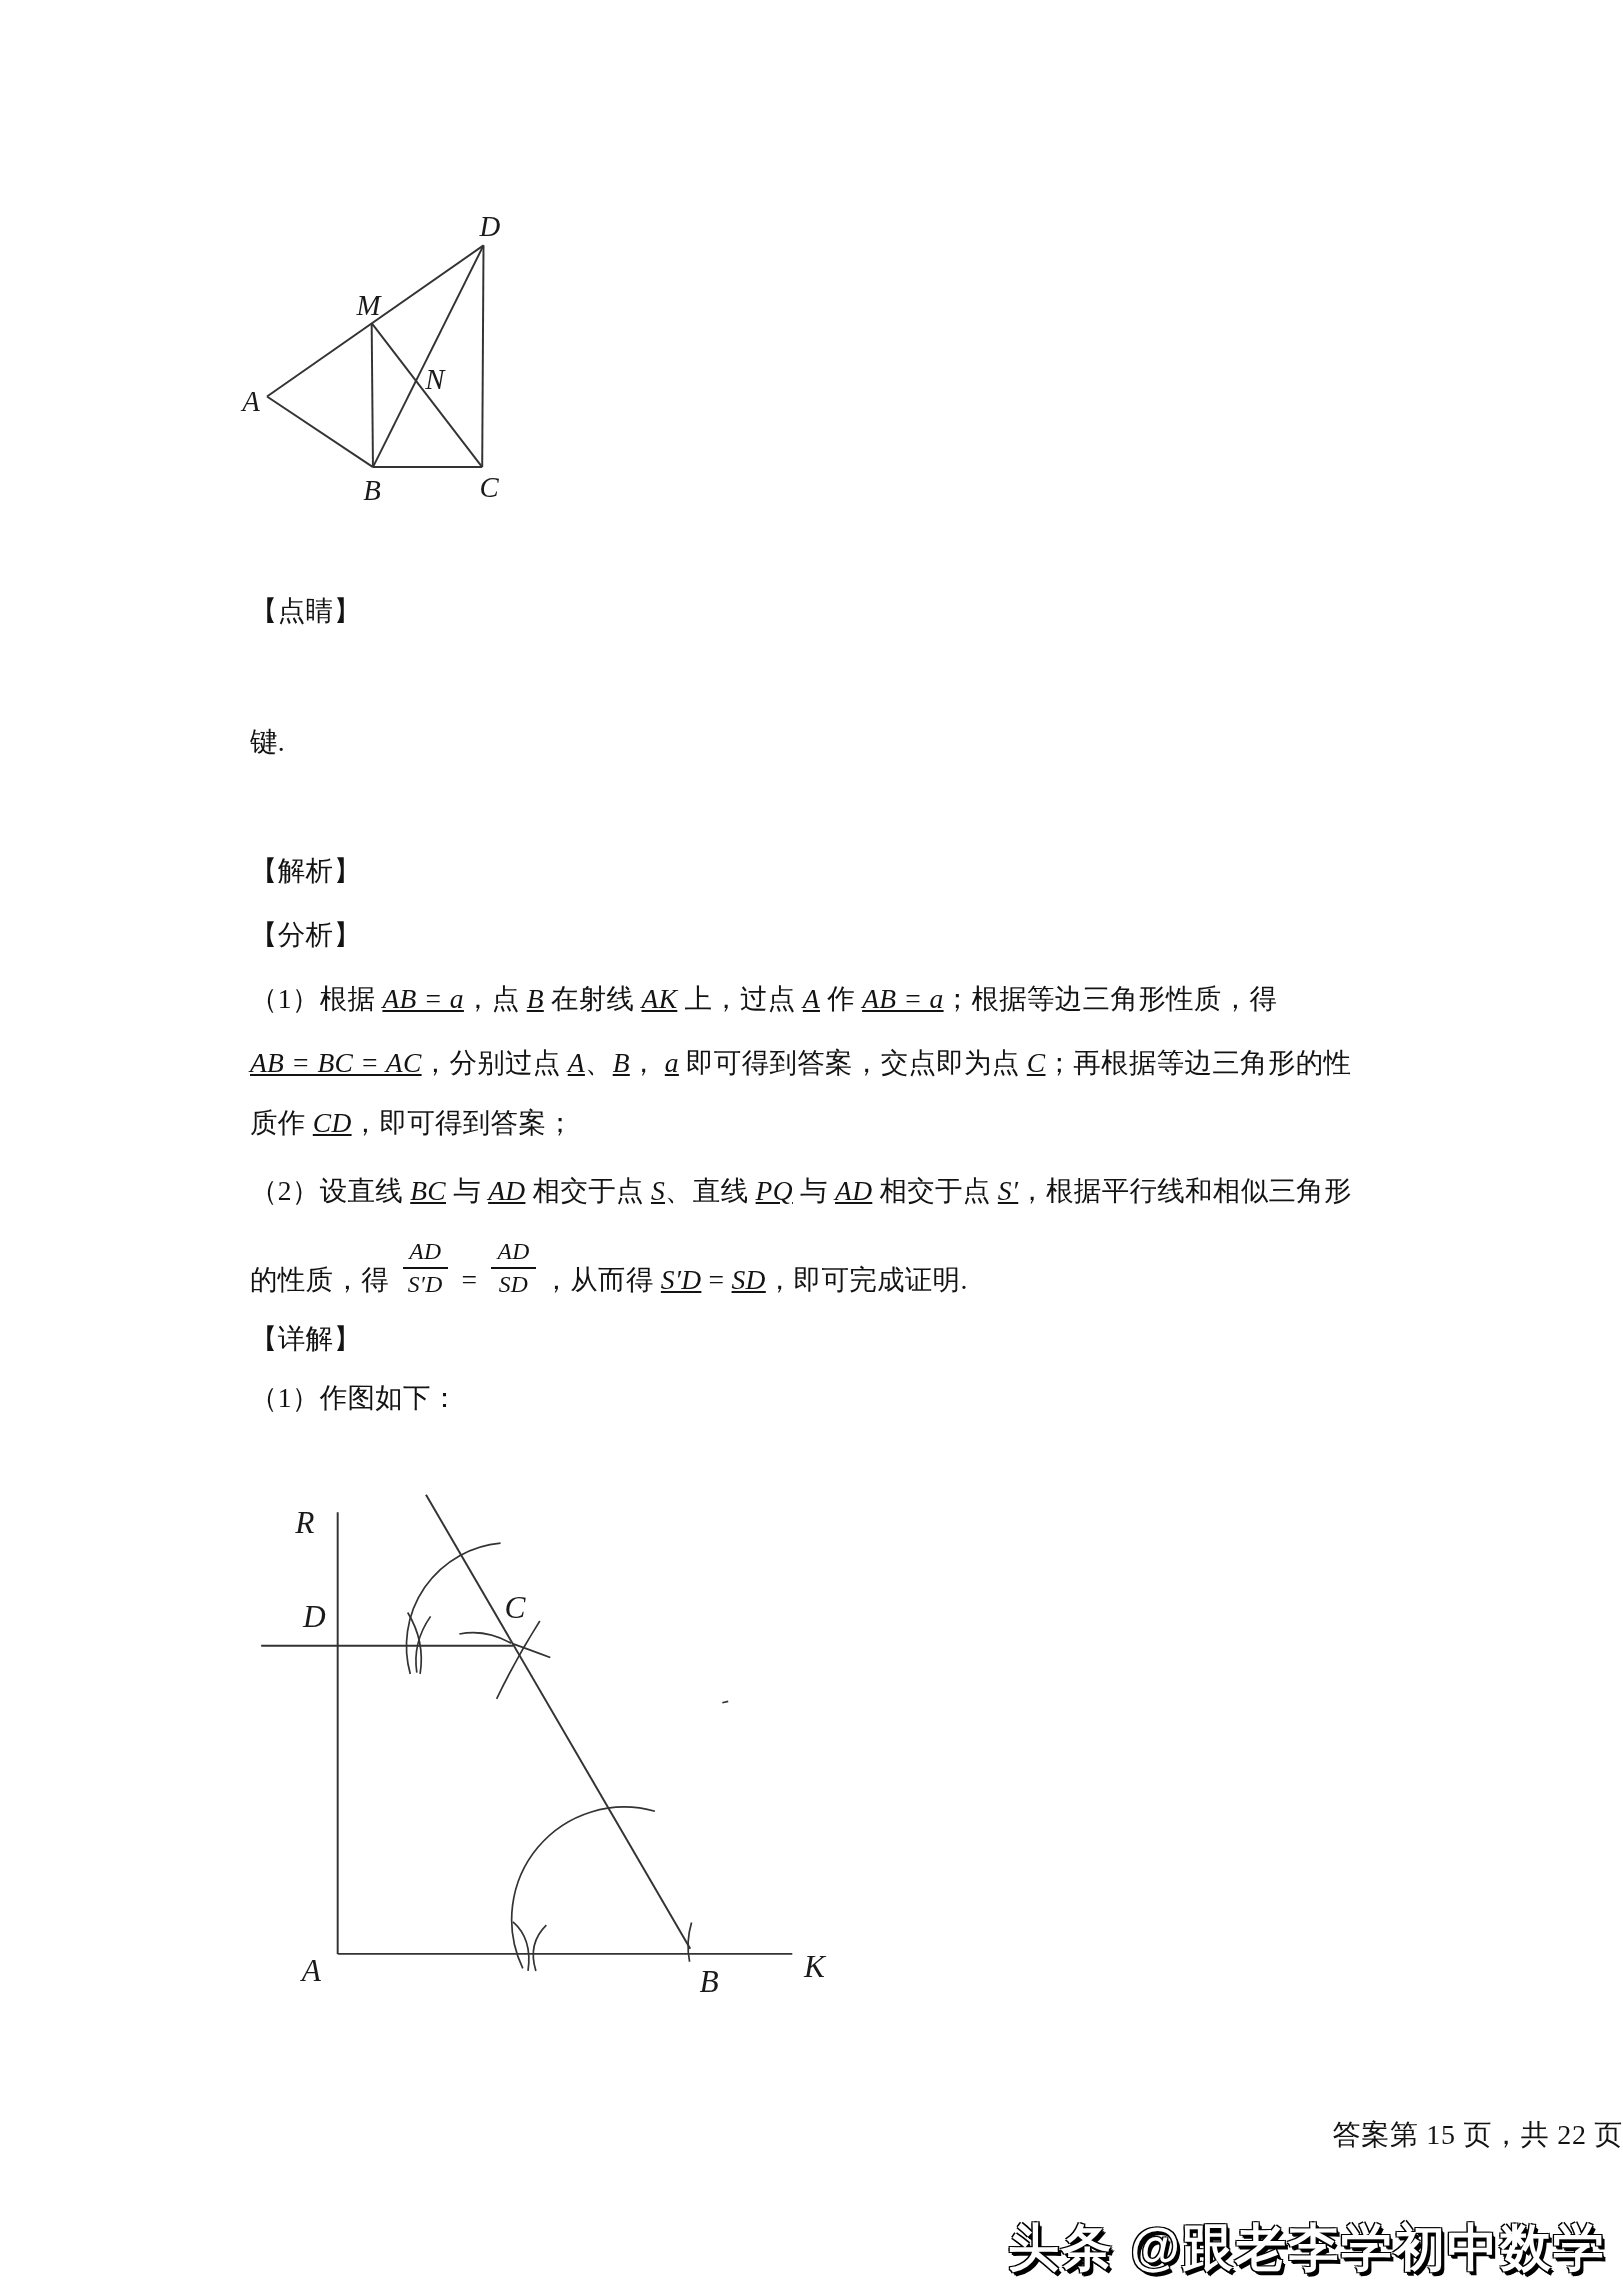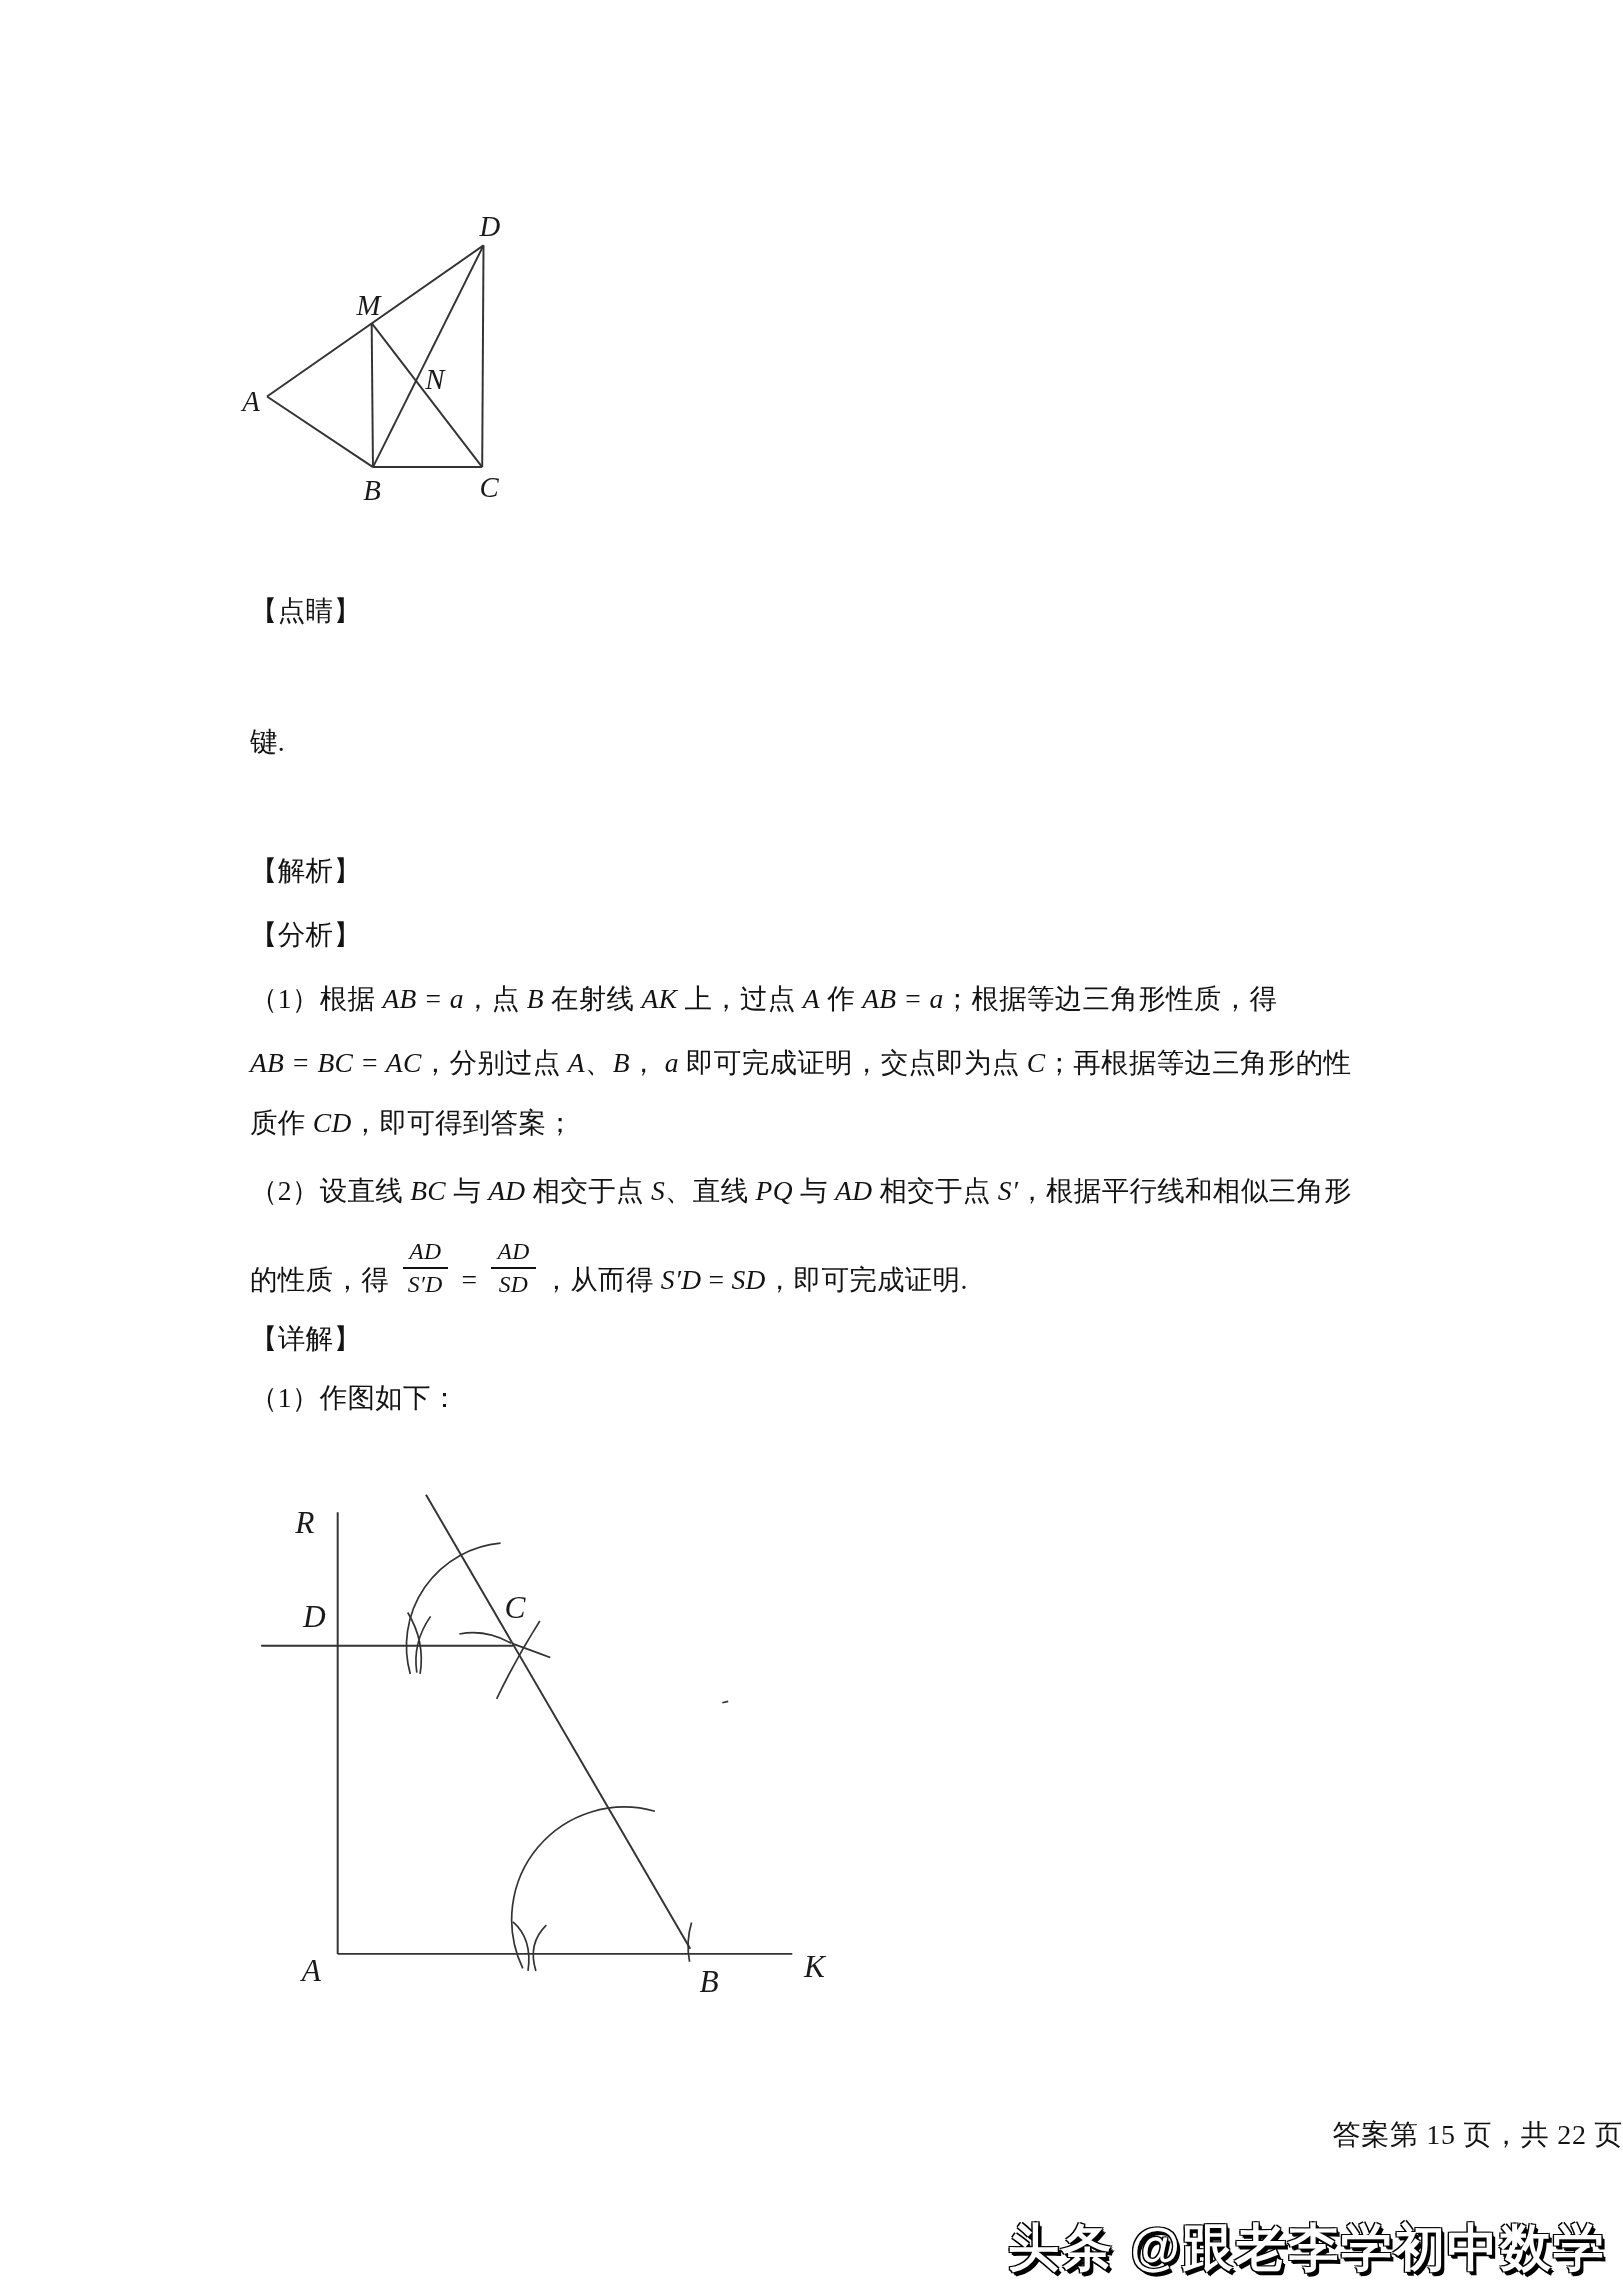--- a/index.html
+++ b/index.html
@@ -8,21 +8,21 @@
     font-family:"Liberation Serif","DejaVu Serif",serif;color:#111;
     overflow:hidden;
   }
   .page{position:absolute;inset:0;background:#fff;}
   
   .tline{
     position:absolute;left:250px;font-size:27.5px;line-height:1.25;
     white-space:pre;color:#131313;letter-spacing:0.3px;
   }
   .seg-cn{font-style:normal;}
-  .seg-it{font-style:italic;font-family:"Liberation Serif","DejaVu Serif",serif;}
+  .seg-it{font-style:italic;font-family:"Liberation Serif","DejaVu Serif",serif;text-decoration:underline;}
   .seg-rm{font-style:normal;}
   .tline-frac{display:flex;align-items:flex-end;height:72px;}
   .frac{
     display:inline-flex;flex-direction:column;align-items:center;
     font-style:italic;font-size:23.6px;line-height:1.12;margin:0 6.5px;
   }
   .frac .num{border-bottom:2px solid #111;padding:0 6.5px 2px;}
   .frac .den{padding-top:2px;}
   
   .fig{position:absolute;}
@@ -66,21 +66,21 @@
     <text x="370" y="628" font-size="44">A</text>
     <text x="555" y="764" font-size="44">B</text>
     <text x="733" y="760" font-size="44">C</text>
   </svg>
 
   <div class="tline" style="top:594px"><span class="seg-cn">【点睛】</span></div>
   <div class="tline" style="top:725px"><span class="seg-cn">键.</span></div>
   <div class="tline" style="top:854px"><span class="seg-cn">【解析】</span></div>
   <div class="tline" style="top:918px"><span class="seg-cn">【分析】</span></div>
   <div class="tline" style="top:982px"><span class="seg-cn">（1）根据 </span><span class="seg-it">AB = a</span><span class="seg-cn">，点 </span><span class="seg-it">B</span><span class="seg-cn"> 在射线 </span><span class="seg-it">AK</span><span class="seg-cn"> 上，过点 </span><span class="seg-it">A</span><span class="seg-cn"> 作 </span><span class="seg-it">AB = a</span><span class="seg-cn">；根据等边三角形性质，得</span></div>
-  <div class="tline" style="top:1046px"><span class="seg-it">AB = BC = AC</span><span class="seg-cn">，分别过点 </span><span class="seg-it">A</span><span class="seg-cn">、</span><span class="seg-it">B</span><span class="seg-cn">， </span><span class="seg-it">a</span><span class="seg-cn"> 即可完成证明，交点即为点 </span><span class="seg-it">C</span><span class="seg-cn">；再根据等边三角形的性</span></div>
+  <div class="tline" style="top:1046px"><span class="seg-it">AB = BC = AC</span><span class="seg-cn">，分别过点 </span><span class="seg-it">A</span><span class="seg-cn">、</span><span class="seg-it">B</span><span class="seg-cn">， </span><span class="seg-it">a</span><span class="seg-cn"> 即可得到答案，交点即为点 </span><span class="seg-it">C</span><span class="seg-cn">；再根据等边三角形的性</span></div>
   <div class="tline" style="top:1106px"><span class="seg-cn">质作 </span><span class="seg-it">CD</span><span class="seg-cn">，即可得到答案；</span></div>
   <div class="tline" style="top:1174px"><span class="seg-cn">（2）设直线 </span><span class="seg-it">BC</span><span class="seg-cn"> 与 </span><span class="seg-it">AD</span><span class="seg-cn"> 相交于点 </span><span class="seg-it">S</span><span class="seg-cn">、直线 </span><span class="seg-it">PQ</span><span class="seg-cn"> 与 </span><span class="seg-it">AD</span><span class="seg-cn"> 相交于点 </span><span class="seg-it">S′</span><span class="seg-cn">，根据平行线和相似三角形</span></div>
   <div class="tline tline-frac" style="top:1225px"><span class="seg-cn">的性质，得 </span><span class="frac"><span class="num">AD</span><span class="den">S′D</span></span><span class="seg-rm"> = </span><span class="frac"><span class="num">AD</span><span class="den">SD</span></span><span class="seg-cn">，从而得 </span><span class="seg-it">S′D</span><span class="seg-rm"> = </span><span class="seg-it">SD</span><span class="seg-cn">，即可完成证明.</span></div>
   <div class="tline" style="top:1322px"><span class="seg-cn">【详解】</span></div>
   <div class="tline" style="top:1381px"><span class="seg-cn">（1）作图如下：</span></div>
 
   <svg class="fig" style="left:236px;top:1479px;width:622px;height:556px" viewBox="360 2260 950 850" xmlns="http://www.w3.org/2000/svg">
     <line class="main" x1="515" y1="2311" x2="515" y2="2986"></line>
     <line class="main" x1="515" y1="2986" x2="1210" y2="2986"></line>
     <line class="main" x1="398" y1="2515" x2="783" y2="2515"></line>

